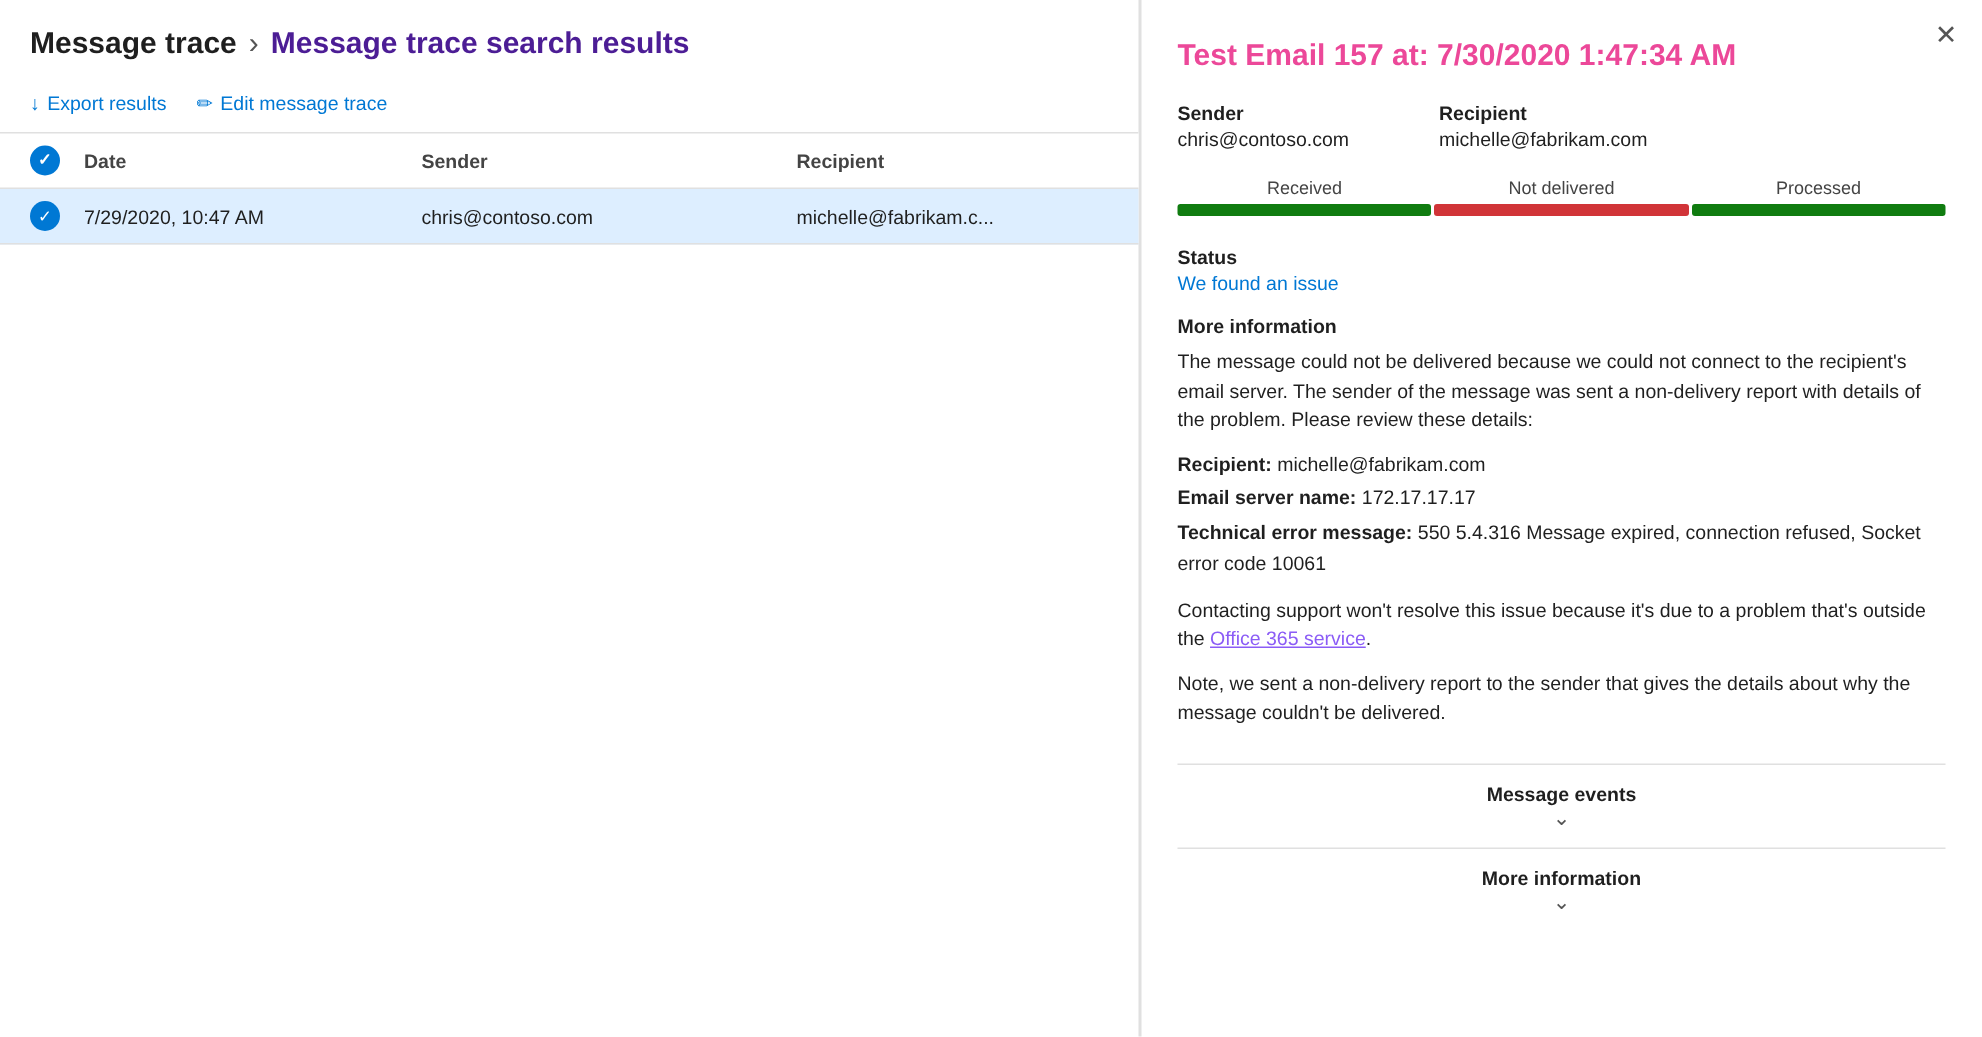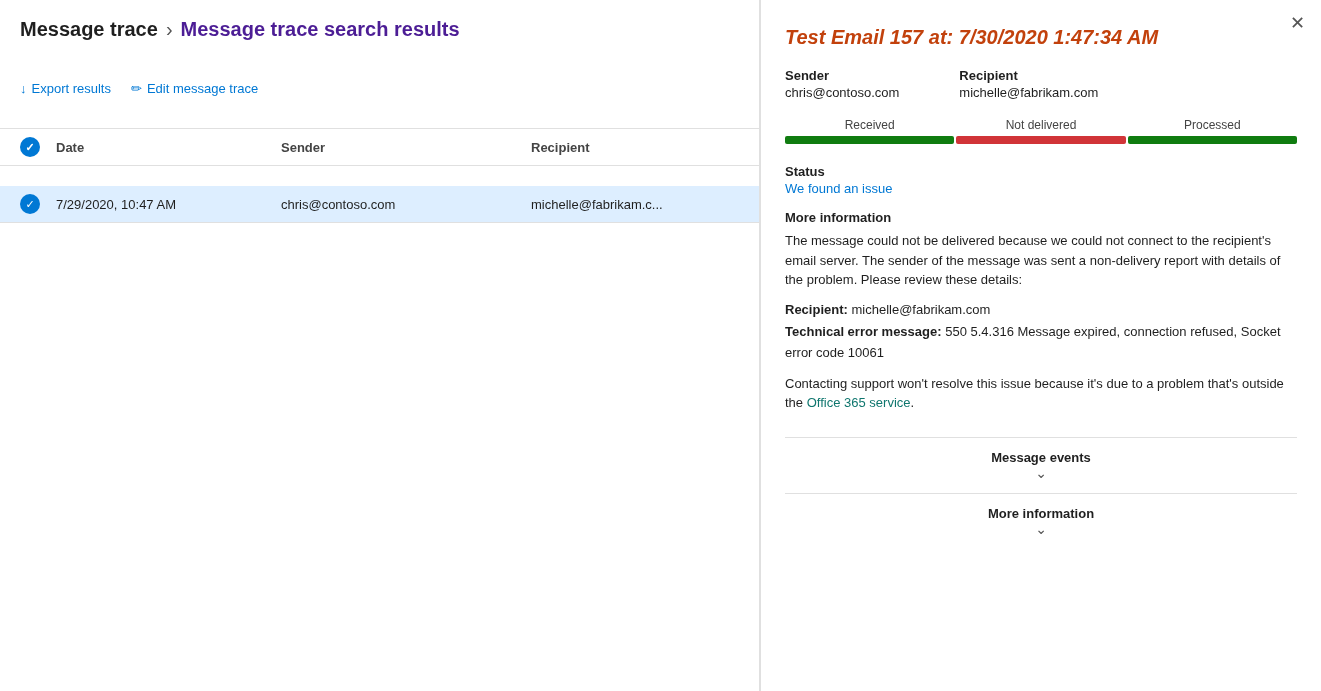--- a/index.html
+++ b/index.html
@@ -18,21 +18,20 @@
     
     .left-panel {
       position: absolute;
       top: 0; left: 0;
       width: 760px;
       height: 691px;
       background: #fff;
       border-right: 1px solid #e0e0e0;
       display: flex;
       flex-direction: column;
-      gap: 20px;
     }
 
     .breadcrumb-row {
       padding: 18px 20px 12px 20px;
       display: flex;
       align-items: center;
     }
     .breadcrumb-parent {
       font-size: 20px;
       font-weight: 600;
@@ -123,25 +122,24 @@
       cursor: pointer;
       color: #555;
       background: none;
       border: none;
       line-height: 1;
     }
 
     .detail-title {
       font-size: 20px;
       font-weight: 700;
-      color: #c2410c;
+      color: #ec4899;
       margin-bottom: 18px;
       margin-top: 4px;
       line-height: 1.3;
-      font-style: italic;
     }
 
     .sender-recipient-row {
       display: flex;
       gap: 60px;
       margin-bottom: 18px;
     }
     .sr-block {}
     .sr-label {
       font-weight: 700;
@@ -182,21 +180,21 @@
     .status-section { margin-bottom: 14px; }
     .status-heading { font-weight: 700; font-size: 13px; margin-bottom: 2px; }
     .status-value { color: #0078d4; font-size: 13px; }
 
     .more-info-section { margin-bottom: 14px; }
     .more-info-heading { font-weight: 700; font-size: 13px; margin-bottom: 6px; }
     .more-info-text { font-size: 13px; color: #1f1f1f; line-height: 1.5; margin-bottom: 10px; }
     .detail-line { font-size: 13px; color: #1f1f1f; line-height: 1.6; margin-bottom: 2px; }
     .detail-label { font-weight: 700; }
 
-    .link-text { color: #0f766e; cursor: pointer; }
+    .link-text { color: #8b5cf6; text-decoration: underline; cursor: pointer; }
 
     .accordion-row {
       display: flex;
       align-items: center;
       justify-content: space-between;
       padding: 12px 0;
       border-top: 1px solid #e0e0e0;
       cursor: pointer;
       flex-direction: column;
     }
@@ -282,30 +280,35 @@
   </div>
 
   <div class="more-info-section">
     <div class="more-info-heading">More information</div>
     <div class="more-info-text">The message could not be delivered because we could not connect to the recipient's email server. The sender of the message was sent a non-delivery report with details of the problem. Please review these details:</div>
 
     <div class="detail-line">
       <span class="detail-label">Recipient:</span>
       <span> michelle@fabrikam.com</span>
     </div>
+    <div class="detail-line">
+      <span class="detail-label">Email server name:</span>
+      <span> 172.17.17.17</span>
+    </div>
     <div class="detail-line" style="margin-bottom:10px;">
       <span class="detail-label">Technical error message:</span>
       <span> 550 5.4.316 Message expired, connection refused, Socket error code 10061</span>
     </div>
 
 
     <div class="more-info-text">
       <span>Contacting support won't resolve this issue because it's due to a problem that's outside the </span><span class="link-text">Office 365 service</span><span>.</span>
     </div>
 
+    <div class="more-info-text">Note, we sent a non-delivery report to the sender that gives the details about why the message couldn't be delivered.</div>
   </div>
 
   <div class="accordion-row">
     <span class="accordion-label">Message events</span>
     <span class="chevron">⌄</span>
   </div>
 
   <div class="accordion-row">
     <span class="accordion-label">More information</span>
     <span class="chevron">⌄</span>

